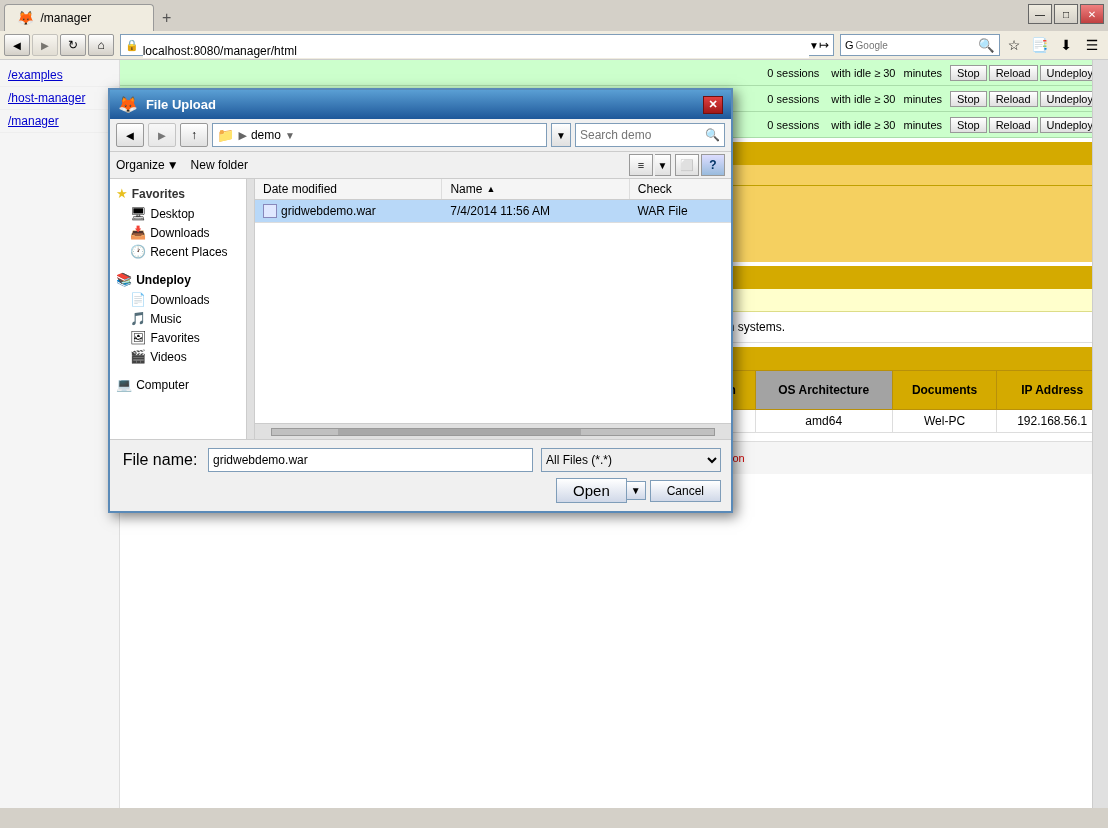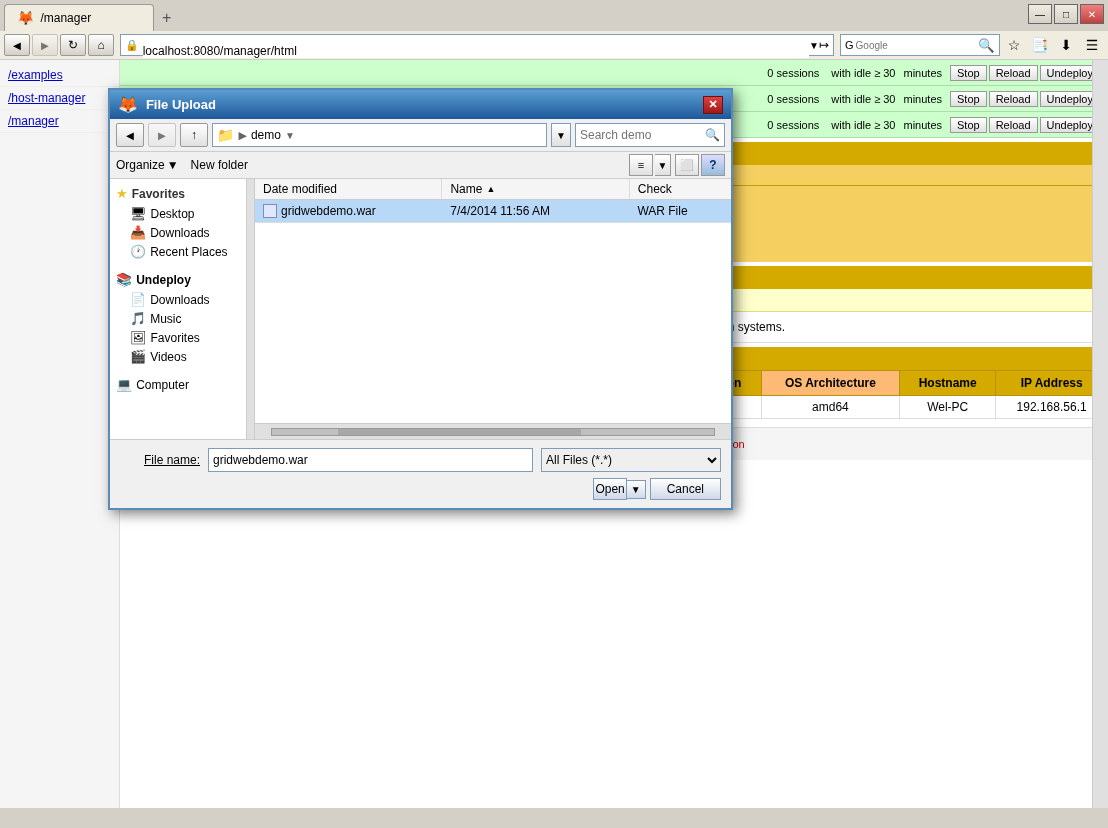--- a/index.html
+++ b/index.html
@@ -110,22 +110,22 @@
 
     <div style="background:#d4aa00;font-weight:bold;font-style:italic;padding:4px 8px;font-size:13px;margin-top:4px;">Server Information</div>
     <table style="width:100%;border-collapse:collapse;">
       <thead>
         <tr>
           <th style="background:#d4aa00;border:1px solid #b8900a;padding:4px 8px;font-size:12px;">Tomcat Version</th>
           <th style="background:#d4aa00;border:1px solid #b8900a;padding:4px 8px;font-size:12px;">JVM Version</th>
           <th style="background:#d4aa00;border:1px solid #b8900a;padding:4px 8px;font-size:12px;">JVM Vendor</th>
           <th style="background:#d4aa00;border:1px solid #b8900a;padding:4px 8px;font-size:12px;">OS Name</th>
           <th style="background:#d4aa00;border:1px solid #b8900a;padding:4px 8px;font-size:12px;">OS Version</th>
-          <th style="background:#fdba74;border:1px solid #b8900a;padding:5px 8px;font-size:12px;">OS Architecture</th>
-          <th style="background:#d4aa00;border:1px solid #b8900a;padding:4px 8px;font-size:12px;">Hostname</th>
+          <th style="background:#a3a3a3;border:1px solid #b8900a;padding:12px 8px;font-size:12px;">OS Architecture</th>
+          <th style="background:#d4aa00;border:1px solid #b8900a;padding:4px 8px;font-size:12px;">Documents</th>
           <th style="background:#d4aa00;border:1px solid #b8900a;padding:4px 8px;font-size:12px;">IP Address</th>
         </tr>
       </thead>
       <tbody>
         <tr>
           <td style="border:1px solid #ddd;padding:4px 8px;text-align:center;font-size:12px;background:white;">Apache Tomcat/7.0.52</td>
           <td style="border:1px solid #ddd;padding:4px 8px;text-align:center;font-size:12px;background:white;">1.7.0-b147</td>
           <td style="border:1px solid #ddd;padding:4px 8px;text-align:center;font-size:12px;background:white;">Oracle Corporation</td>
           <td style="border:1px solid #ddd;padding:4px 8px;text-align:center;font-size:12px;background:white;">Windows 7</td>
           <td style="border:1px solid #ddd;padding:4px 8px;text-align:center;font-size:12px;background:white;">6.1</td>
@@ -272,28 +272,28 @@
         <div style="height:16px;background:#e0e0e0;border-top:1px solid #ccc;display:flex;align-items:center;padding:0 16px;">
           <div style="flex:1;height:8px;background:#c0c0c0;border:1px solid #999;position:relative;">
             <div style="position:absolute;left:15%;width:55%;height:100%;background:#a8a8a8;"></div>
           </div>
         </div>
       </div>
     </div>
 
     <div style="background:#f0f0f0;border-top:1px solid #ccc;padding:8px 10px;">
       <div style="display:flex;align-items:center;margin-bottom:6px;gap:8px;">
-        <label style="width:80px;text-align:right;font-size:12px;text-decoration:underline;">File name:</label>
+        <label style="width:80px;text-align:center;font-size:16px;">File name:</label>
         <input style="flex: 1 1 0%; height: 24px; border: 1px solid rgb(127, 157, 185); padding: 0px 4px; font-size: 12px;" value="gridwebdemo.war">
         <select style="width:180px;height:24px;border:1px solid #7f9db9;font-size:12px;">
           <option>All Files (*.*)</option>
         </select>
       </div>
       <div style="display:flex;align-items:center;justify-content:flex-end;gap:0;">
-        <button style="background:linear-gradient(to bottom,#fff,#d0d8e8);border:1px solid #7f9db9;padding:3px 1px;cursor:pointer;font-size:12px;">Open</button>
+        <button style="background:linear-gradient(to bottom,#fff,#d0d8e8);border:1px solid #7f9db9;padding:3px 16px;cursor:pointer;font-size:15px;">Open</button>
         <button style="background:linear-gradient(to bottom,#fff,#d0d8e8);border:1px solid #7f9db9;border-left:none;padding:3px 4px;cursor:pointer;font-size:10px;">▼</button>
         <span style="width:4px;"></span>
         <button style="background:linear-gradient(to bottom,#fff,#d0d8e8);border:1px solid #7f9db9;padding:3px 16px;cursor:pointer;font-size:12px;">Cancel</button>
       </div>
     </div>
 
   </div>
 </div>
 
 </body></html>

